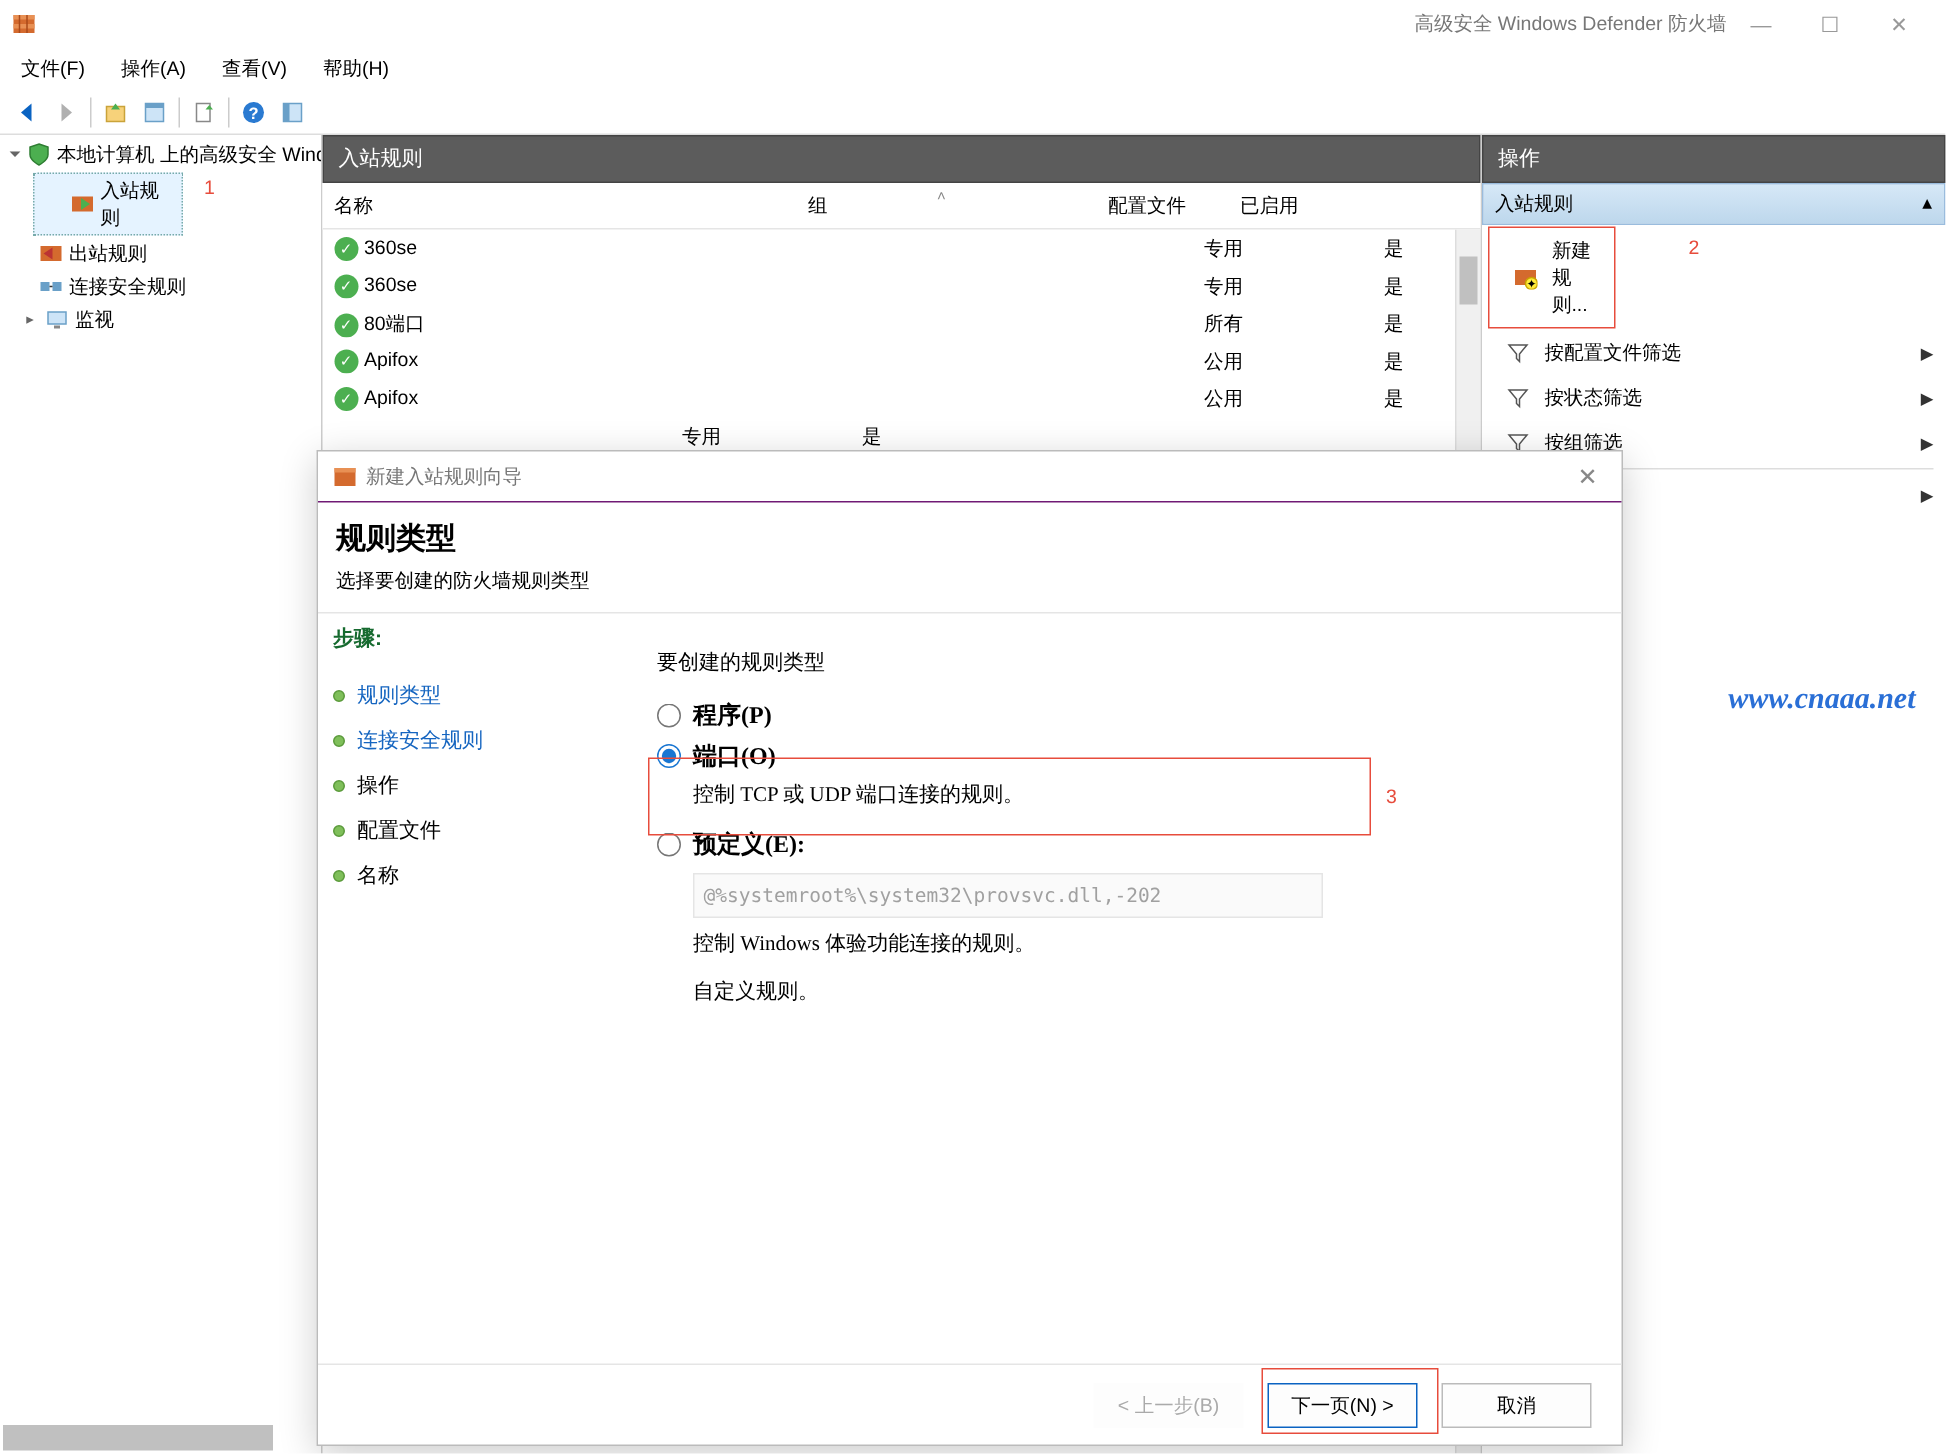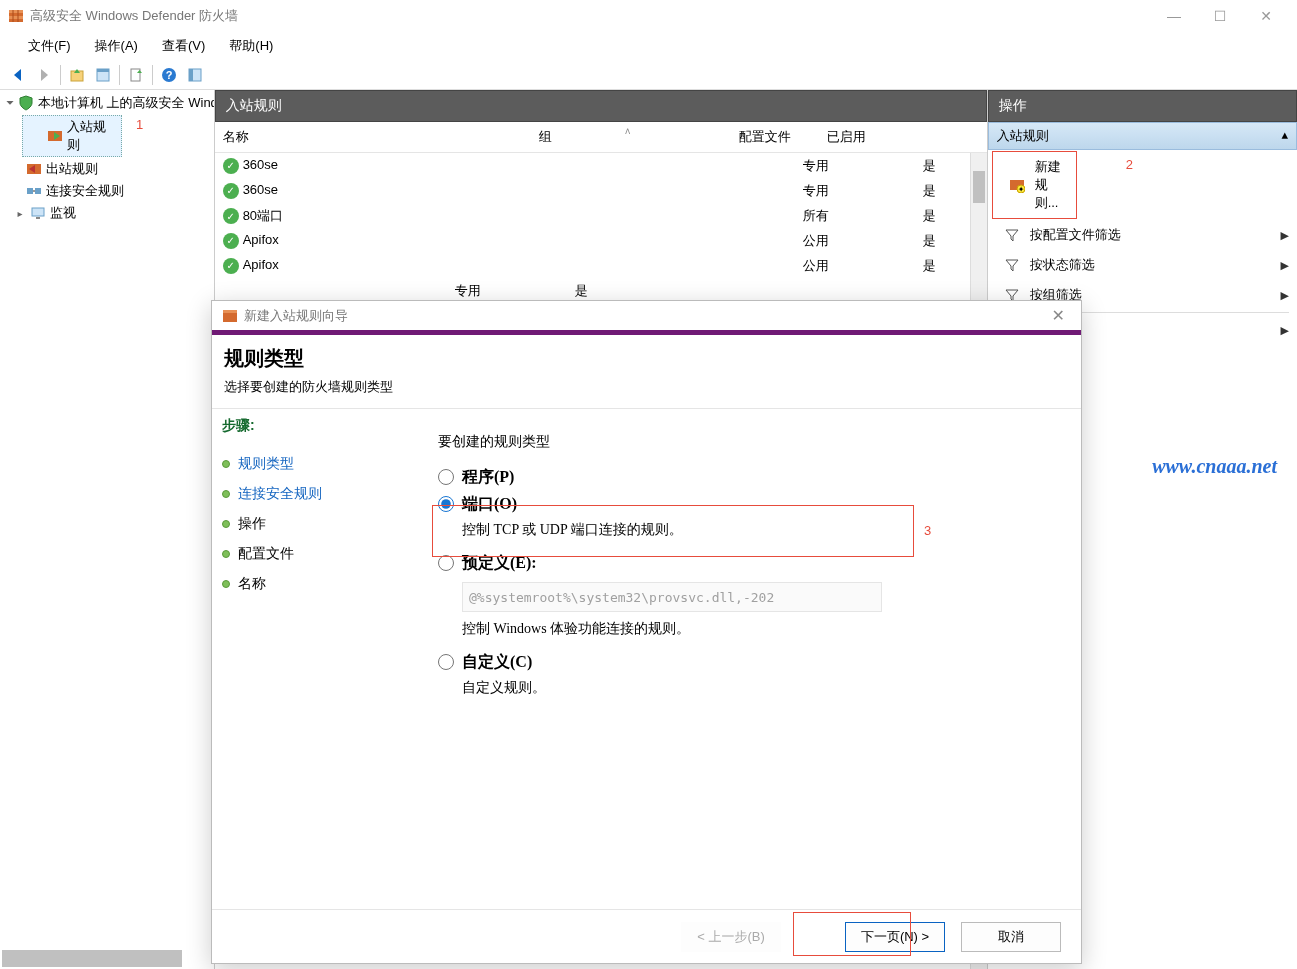--- a/index.html
+++ b/index.html
@@ -1,26 +1,26 @@
 <!DOCTYPE html>
 <html><head>
 <meta charset="utf-8">
 <style>
 * { margin: 0; padding: 0; box-sizing: border-box; font-family: "Microsoft YaHei", "Segoe UI", sans-serif; }
 body { background: #fff; width: 1297px; height: 969px; position: relative; overflow: hidden; font-size: 13px; color: #000; }
 
 
-.titlebar { height: 32px; display: flex; align-items: center; padding: 0 8px; background: #fff; }
+.titlebar { height: 32px; display: flex; align-items: center; padding: 0 8px; background: #fff; text-align: right; }
 .titlebar-icon { width: 16px; height: 16px; margin-right: 6px; display: inline-block; }
 .titlebar-text { color: #777; font-size: 13px; flex: 1; }
 .win-controls { display: flex; gap: 0; }
 .win-btn { width: 46px; height: 32px; display: flex; align-items: center; justify-content: center; color: #999; font-size: 14px; }
 
 
-.menubar { height: 28px; display: flex; align-items: center; padding: 0 16px; background: #fff; }
+.menubar { height: 28px; display: flex; align-items: center; padding: 0 2px; background: #fff; }
 .menubar span { padding: 4px 12px; font-size: 13px; }
 
 
 .toolbar { height: 30px; display: flex; align-items: center; padding: 0 6px; border-bottom: 1px solid #ddd; gap: 2px; }
 .tool-btn { width: 24px; height: 24px; display: flex; align-items: center; justify-content: center; border: 1px solid transparent; }
 .tool-sep { width: 1px; height: 20px; background: #ccc; margin: 0 2px; }
 
 
 .main { display: flex; height: calc(969px - 32px - 28px - 30px); }
 .left-pane { width: 232px; border-right: 1px solid #ccc; padding: 2px; overflow: hidden; }
@@ -52,21 +52,21 @@
 .action-item .chev { margin-left: auto; color: #333; font-size: 11px; }
 
 
 .hscroll-stub { position: absolute; left: 2px; bottom: 2px; width: 180px; height: 17px; background: #c0c0c0; }
 
 
 .watermark { position: absolute; right: 20px; top: 455px; color: #2a6fd6; font-style: italic; font-weight: bold; font-size: 20px; font-family: Georgia, serif; }
 
 
 .wizard { position: absolute; left: 211px; top: 300px; width: 871px; height: 664px; background: #fff; border: 1px solid #bbb; box-shadow: 0 6px 24px rgba(0,0,0,.2); display: flex; flex-direction: column; }
-.wizard-title { height: 34px; display: flex; align-items: center; padding: 0 10px; border-bottom: 5px solid #701a75; }
+.wizard-title { height: 34px; display: flex; align-items: center; padding: 0 10px; border-bottom: 1px solid #701a75; }
 .wizard-title .ticon { width: 16px; height: 16px; margin-right: 6px; }
 .wizard-title .ttext { color: #777; font-size: 13px; flex: 1; }
 .wizard-title .tclose { color: #888; font-size: 16px; padding: 0 6px; }
 .wizard-head { padding: 10px 12px 12px; }
 .wizard-head h2 { font-size: 20px; font-weight: 700; margin-bottom: 6px; }
 .wizard-head p { font-size: 13px; color: #000; }
 .wizard-body { flex: 1; display: flex; border-top: 1px solid #e5e5e5; }
 .wizard-steps { width: 206px; padding: 8px 10px; }
 .wizard-steps h4 { color: #166a2f; font-size: 14px; margin-bottom: 14px; }
 .step { display: flex; align-items: center; gap: 8px; padding: 6px 0; font-size: 14px; }
@@ -75,21 +75,21 @@
 .wizard-content { flex: 1; padding: 24px 20px; position: relative; }
 .wizard-content .prompt { font-size: 14px; margin-bottom: 16px; }
 .opt { display: flex; align-items: flex-start; gap: 8px; margin-bottom: 6px; }
 .opt input[type=radio] { margin-top: 2px; width: 16px; height: 16px; accent-color: #1976d2; }
 .opt-label { font-family: SimSun, serif; font-size: 16px; font-weight: 700; }
 .opt-desc { font-family: SimSun, serif; font-size: 14px; color: #000; margin: 0 0 14px 24px; }
 .opt-predef-input { margin: 2px 0 4px 24px; width: 420px; height: 24px; border: 1px solid #e5e5e5; background: #fafafa; color: #a0a0a0; padding: 14px 6px; font-family: Consolas, monospace; font-size: 13px; }
 .wizard-footer { height: 54px; border-top: 1px solid #e5e5e5; display: flex; align-items: center; justify-content: flex-end; gap: 16px; padding: 0 20px; }
 .wbtn { min-width: 100px; height: 30px; border: 1px solid #bbb; background: #fdfdfd; font-size: 13px; display: inline-flex; align-items: center; justify-content: center; padding: 0 10px; }
 .wbtn.disabled { color: #aaa; border-color: #ddd; }
-.wbtn.primary { border-color: #0a63c2; margin-left: 48px; }
+.wbtn.primary { border-color: #0a63c2; }
 .red-box3 { position: absolute; border: 1px solid #e74c3c; pointer-events: none; }
 
 
 svg { display: block; }
 </style>
 </head>
 <body>
 
 <div class="titlebar">
   <span class="titlebar-icon">
@@ -384,24 +384,20 @@
       </div>
       <div class="opt-desc">控制 TCP 或 UDP 端口连接的规则。</div>
 
       <div class="opt">
         <input type="radio" name="rt" style="">
         <span class="opt-label">预定义(E):</span>
       </div>
       <input class="opt-predef-input" disabled="" value="@%systemroot%\system32\provsvc.dll,-202" style="">
       <div class="opt-desc" style="margin-top:4px;">控制 Windows 体验功能连接的规则。</div>
 
-      <div class="opt">
-        <input type="radio" name="rt" style="">
-        <span class="opt-label">自定义(C)</span>
-      </div>
       <div class="opt-desc">自定义规则。</div>
     </div>
   </div>
   <div class="wizard-footer">
     <span class="wbtn disabled" style="border:none;">&lt; 上一步(B)</span>
     <div style="position:relative;">
       <div class="red-box3" style="left:-4px; top:-10px; width:118px; height:44px;"></div>
       <button class="wbtn primary">下一页(N) &gt;</button>
     </div>
     <button class="wbtn">取消</button>

